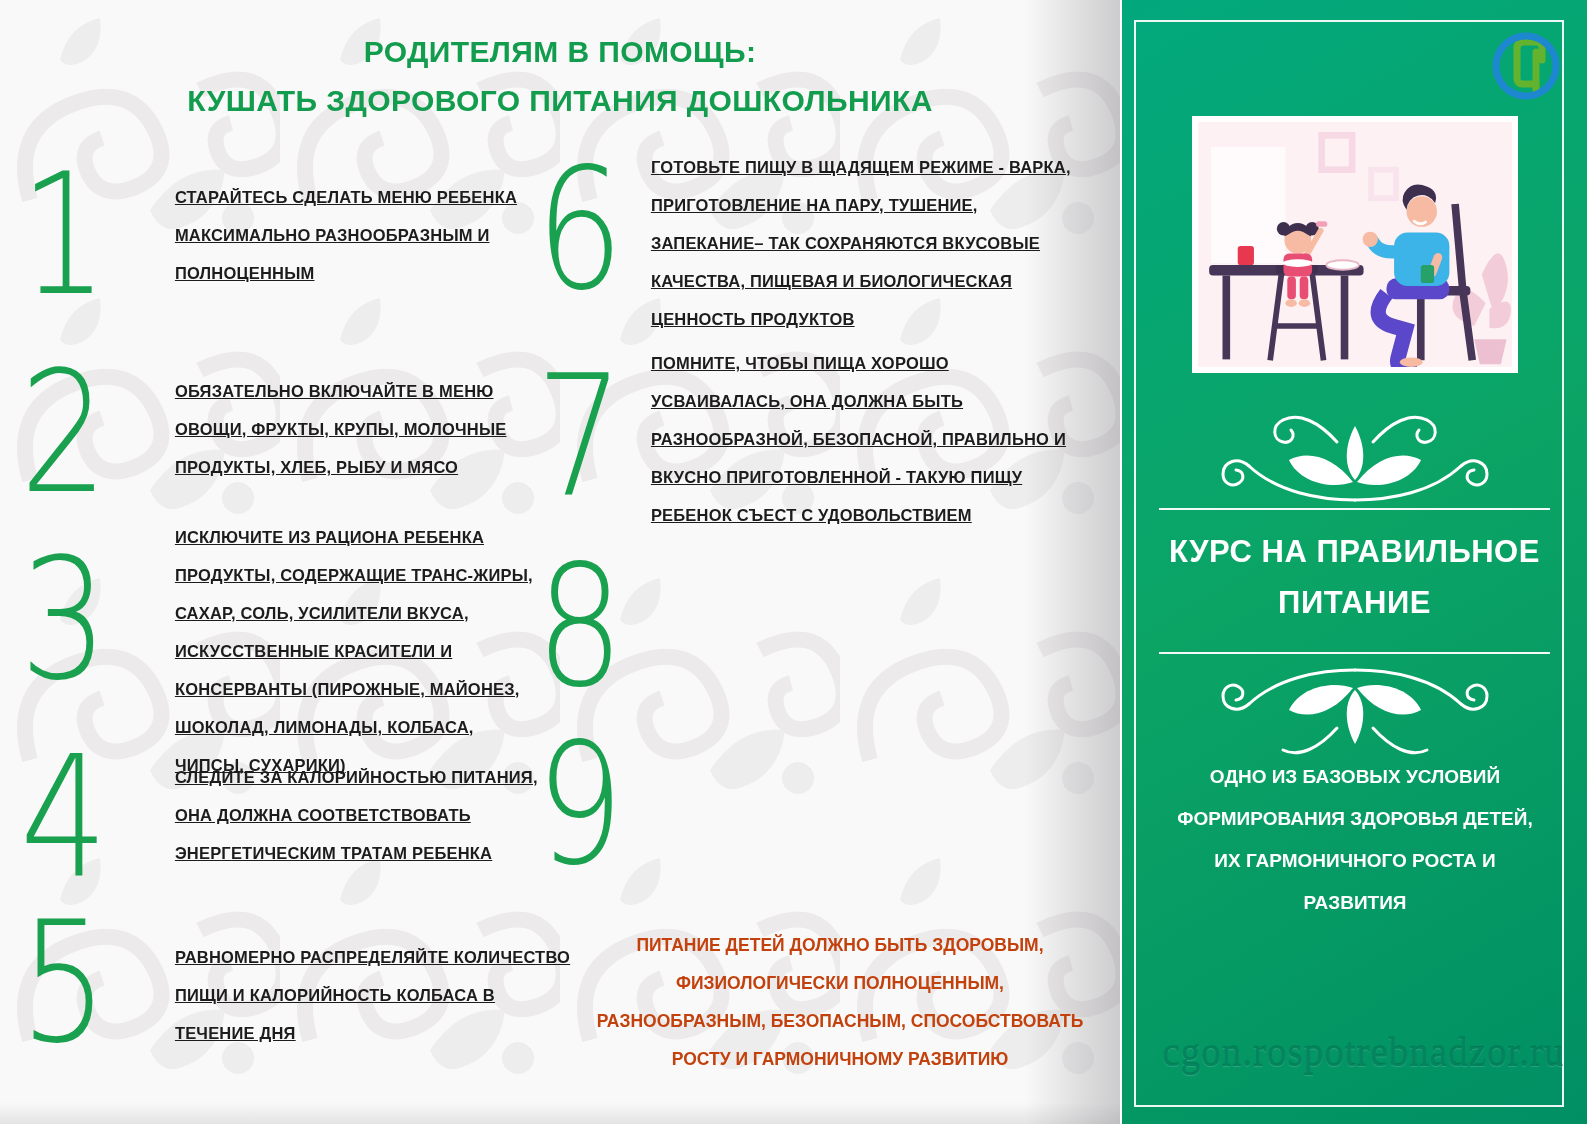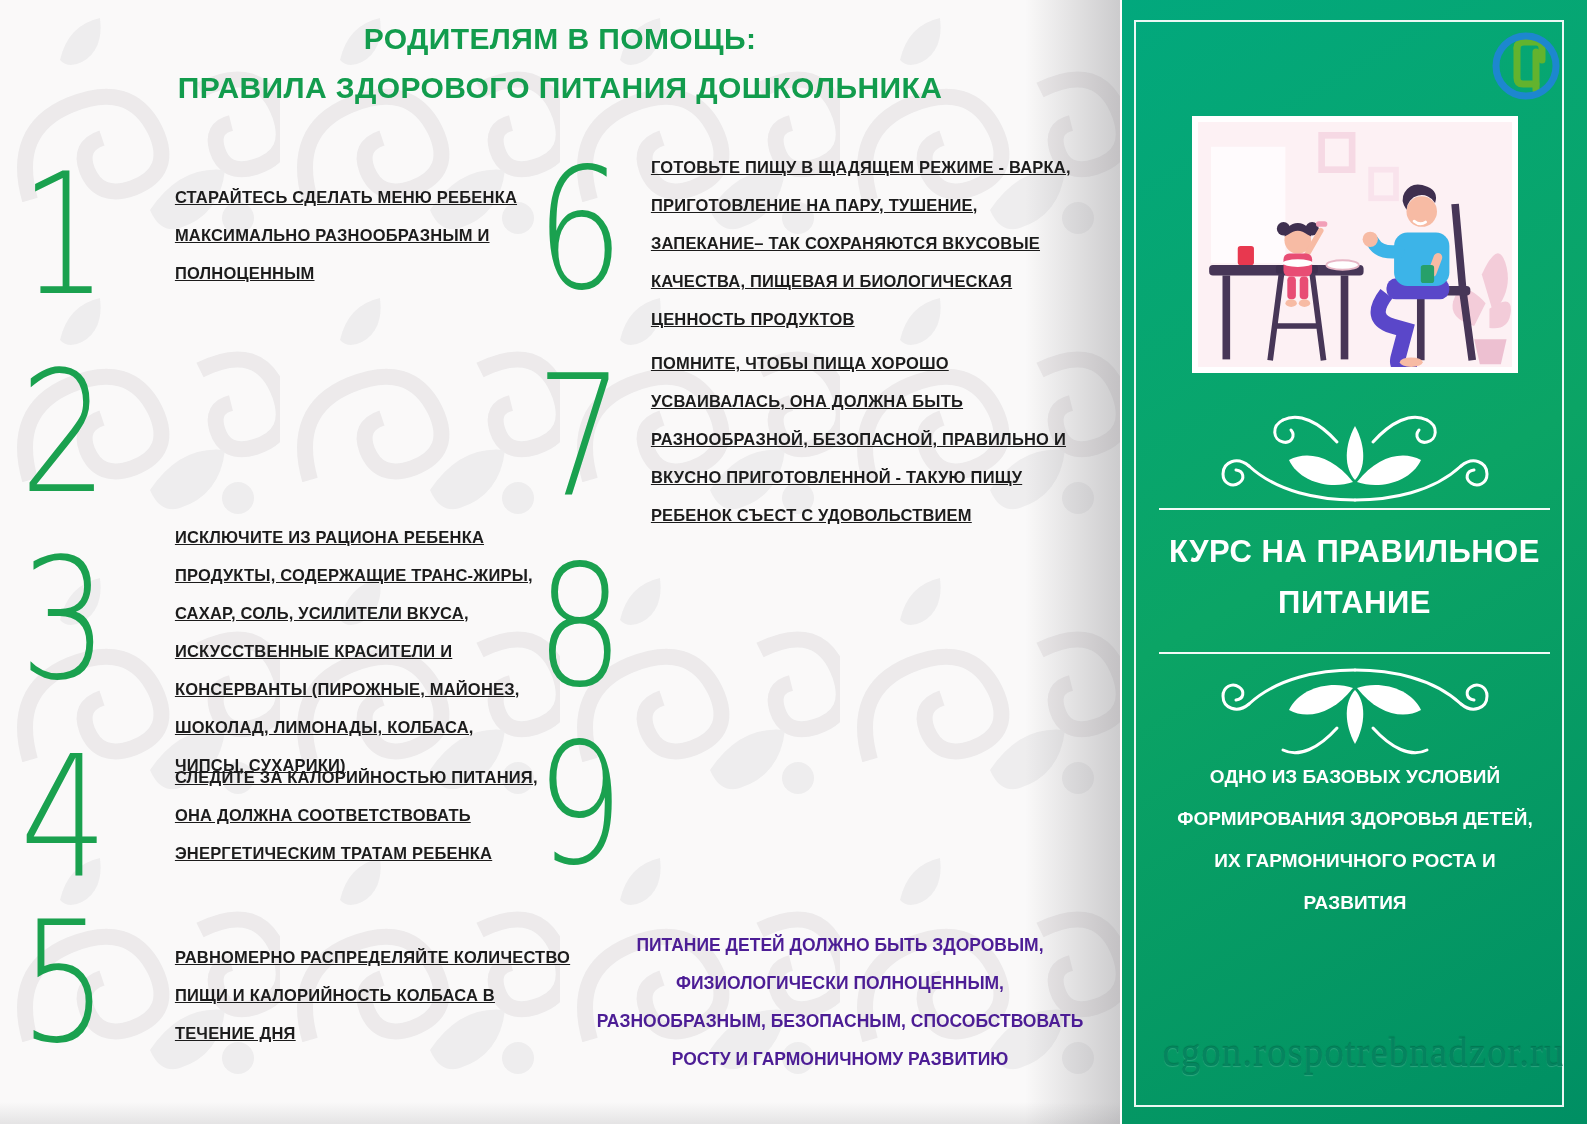--- a/index.html
+++ b/index.html
@@ -5,31 +5,31 @@
   html,body{margin:0;padding:0;}
   .page{position:relative;width:1587px;height:1124px;overflow:hidden;background:#faf9f9;
         font-family:"Liberation Sans",sans-serif;}
   
   .main{position:absolute;left:0;top:0;width:1120px;height:1124px;}
   .damask{position:absolute;inset:0;}
   .fold-shadow{position:absolute;top:0;right:0;width:95px;height:1124px;
       background:linear-gradient(to right,rgba(115,115,120,0) 0%,rgba(115,115,120,0.34) 100%);}
   .bottom-shadow{position:absolute;left:0;bottom:0;width:1120px;height:22px;
       background:linear-gradient(to top,rgba(115,115,120,0.16),rgba(115,115,120,0));}
-  .title{position:absolute;top:14px;left:0;width:1120px;text-align:center;
+  .title{position:absolute;top:27px;left:0;width:1120px;text-align:center;
       color:#129c4d;font-weight:bold;font-size:30px;line-height:49px;letter-spacing:.4px;}
   .rule{position:absolute;display:flex;align-items:flex-start;}
   .rule-num{flex:0 0 80px;color:#1aa14f;font-family:"DejaVu Sans",sans-serif;font-weight:200;
       font-size:168px;line-height:0.78;transform:scaleX(.82);transform-origin:left top;}
   .rule-text{margin-left:8px;color:#1c1c1c;font-weight:bold;font-size:16.5px;line-height:38px;
       letter-spacing:.2px;white-space:pre-line;text-decoration:underline;}
   .col-l .rule-text{width:450px;margin-left:48px;}
   .col-r .rule-text{width:500px;}
   .footer-note{position:absolute;left:560px;top:926px;width:560px;text-align:center;
-      color:#4c1d95;font-weight:bold;font-size:17.5px;line-height:38px;white-space:pre-line;}
+      color:#c2410c;font-weight:bold;font-size:17.5px;line-height:38px;white-space:pre-line;}
   
   .sidebar{position:absolute;left:1120px;top:0;width:467px;height:1124px;
       background:linear-gradient(150deg,#02a87d 0%,#0ba465 48%,#008f63 100%);
       border-left:2px solid #ffffff;box-sizing:border-box;}
   .sb-frame{position:absolute;left:12px;top:20px;right:23px;bottom:17px;
       border:2px solid rgba(255,255,255,.92);}
   .logo{position:absolute;left:368px;top:30px;width:72px;height:72px;}
   .illu-card{position:absolute;left:70px;top:116px;width:326px;height:257px;
       background:#fdf1f4;border:6px solid #ffffff;box-sizing:border-box;}
   .flourish{position:absolute;left:50%;transform:translateX(-50%);width:280px;height:100px;}
@@ -64,31 +64,34 @@
           </g>
         </pattern>
       </defs>
       <rect width="1120" height="1124" fill="url(#dmsk)"></rect>
     </svg>
     <div class="fold-shadow"></div>
     <div class="bottom-shadow"></div>
 
     <div class="title">
       <div>РОДИТЕЛЯМ В ПОМОЩЬ:</div>
-      <div>ПРАВИЛА ЗДОРОВОГО ПИТАНИЯ ДОШКОЛЬНИКА</div>
+      <div>КУШАТЬ ЗДОРОВОГО ПИТАНИЯ ДОШКОЛЬНИКА</div>
     </div>
 
     <div class="rule col-l" style="left:20px;top:178px">
       <div class="rule-num" style="margin-top:-8px">1</div>
       <div class="rule-text">СТАРАЙТЕСЬ СДЕЛАТЬ МЕНЮ РЕБЕНКА
 МАКСИМАЛЬНО РАЗНООБРАЗНЫМ И
 ПОЛНОЦЕННЫМ</div>
     </div>
     <div class="rule col-l" style="left:20px;top:372px">
       <div class="rule-num" style="margin-top:-4px">2</div>
+      <div class="rule-text">ОБЯЗАТЕЛЬНО ВКЛЮЧАЙТЕ В МЕНЮ
+ОВОЩИ, ФРУКТЫ, КРУПЫ, МОЛОЧНЫЕ
+ПРОДУКТЫ, ХЛЕБ, РЫБУ И МЯСО</div>
     </div>
     <div class="rule col-l" style="left:20px;top:518px">
       <div class="rule-num" style="margin-top:37px">3</div>
       <div class="rule-text">ИСКЛЮЧИТЕ ИЗ РАЦИОНА РЕБЕНКА
 ПРОДУКТЫ, СОДЕРЖАЩИЕ ТРАНС-ЖИРЫ,
 САХАР, СОЛЬ, УСИЛИТЕЛИ ВКУСА,
 ИСКУССТВЕННЫЕ КРАСИТЕЛИ И
 КОНСЕРВАНТЫ (ПИРОЖНЫЕ, МАЙОНЕЗ,
 ШОКОЛАД, ЛИМОНАДЫ, КОЛБАСА,
 ЧИПСЫ, СУХАРИКИ)</div>

